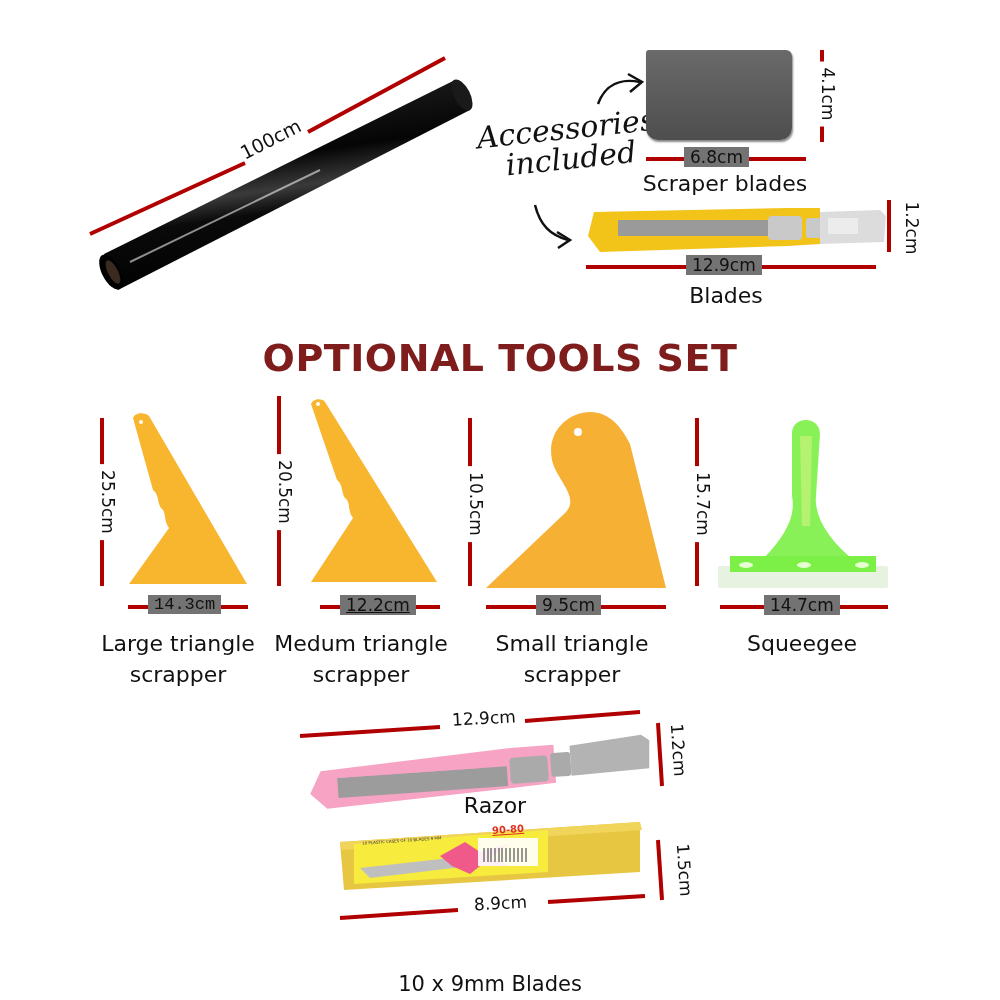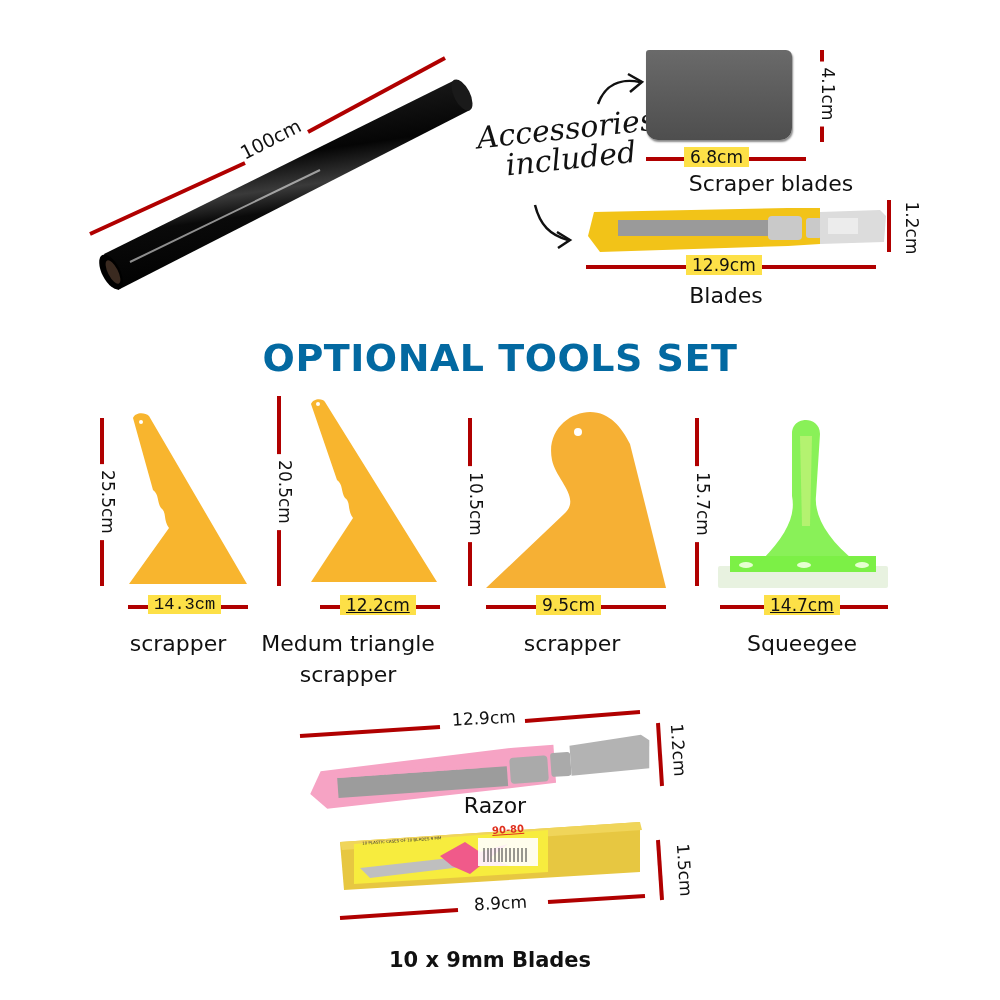--- a/index.html
+++ b/index.html
@@ -1,25 +1,25 @@
 <!DOCTYPE html>
 <html><head>
 <meta charset="utf-8">
 <style>
   html, body { margin:0; padding:0; background:#ffffff; }
   body { width:1000px; height:1000px; position:relative; overflow:hidden;
          font-family:"DejaVu Sans", "Liberation Sans", sans-serif; color:#111; }
   .abs { position:absolute; }
   .lbl { position:absolute; font-size:22px; color:#111; text-align:center; white-space:nowrap; }
-  .dim { position:absolute; font-size:17px; color:#111; white-space:nowrap; background:#fde047; padding:0 6px; }
+  .dim { position:absolute; font-size:17px; color:#111; white-space:nowrap; background:#737373; padding:0 6px; }
   .vdim { position:absolute; font-size:17px; color:#111; white-space:nowrap; background:#fff; padding:0 6px;
           transform:rotate(90deg); transform-origin:center center; }
   .rline { position:absolute; background:#b00000; }
   .title { position:absolute; left:0; width:1000px; top:336px; text-align:center;
-           font-family:"DejaVu Sans", sans-serif; font-weight:bold; font-size:38px; letter-spacing:0.5px; color:#0369a1; }
+           font-family:"DejaVu Sans", sans-serif; font-weight:bold; font-size:38px; letter-spacing:0.5px; color:#7f1d1d; }
   .script { position:absolute; font-family:"DejaVu Serif", serif; font-style:italic; font-size:30px; color:#111; line-height:30px; }
   svg { position:absolute; overflow:visible; }
 </style>
 </head>
 <body>
 
 <div>
   <svg width="1000" height="400" style="left:0;top:0;">
     <line x1="90" y1="234" x2="245" y2="163" stroke="#b00000" stroke-width="4"></line>
     <line x1="308" y1="132" x2="445" y2="58" stroke="#b00000" stroke-width="4"></line>
@@ -53,21 +53,21 @@
   <path d="M535,205 C540,225 550,235 568,240" fill="none" stroke="#111" stroke-width="2.5"></path>
   <path d="M557,232 L570,240 L558,248" fill="none" stroke="#111" stroke-width="2.5"></path>
 </svg>
 
 <div>
   <div class="abs" style="left:646px;top:50px;width:146px;height:90px;background:linear-gradient(#6a6a6a,#4e4e4e);border-radius:3px 6px 12px 12px;box-shadow:1px 2px 2px #888;"></div>
   <div class="rline" style="left:820px;top:50px;width:4px;height:92px;"></div>
   <div class="vdim" style="left:796px;top:84px;">4.1cm</div>
   <div class="rline" style="left:646px;top:157px;width:160px;height:4px;"></div>
   <div class="dim" style="left:684px;top:147px;">6.8cm</div>
-  <div class="lbl" style="left:640px;top:171px;width:170px;margin-left:46px;">Scraper blades</div>
+  <div class="lbl" style="left:640px;top:171px;width:170px;">Scraper blades</div>
 </div>
 
 <div>
   <svg width="300" height="60" style="left:588px;top:206px;">
     <polygon points="6,6 200,2 232,2 232,38 200,40 12,46 0,30" fill="#f2c318"></polygon>
     <rect x="30" y="14" width="150" height="16" fill="#9a9a9a"></rect>
     <rect x="180" y="10" width="34" height="24" rx="4" fill="#c9c9c9"></rect>
     <rect x="218" y="12" width="16" height="20" rx="3" fill="#c9c9c9"></rect>
     <polygon points="232,6 292,4 298,10 296,36 232,38" fill="#dcdcdc"></polygon>
     <rect x="240" y="12" width="30" height="16" fill="#ececec"></rect>
@@ -84,67 +84,69 @@
 <div>
   <div class="rline" style="left:100px;top:418px;width:4px;height:168px;"></div>
   <div class="vdim" style="left:70px;top:492px;">25.5cm</div>
   <svg width="140" height="180" style="left:125px;top:410px;">
     <path d="M8,8 C10,2 20,2 24,6 L122,174 L4,174 L44,118 C38,110 42,102 36,98 C32,92 34,84 28,80 Z" fill="#f8b52e"></path>
     <circle cx="16" cy="12" r="2" fill="#fff"></circle>
   </svg>
   <div class="rline" style="left:128px;top:605px;width:120px;height:4px;"></div>
   <div class="dim" style="left:148px;top:595px;font-family:Liberation Mono, monospace;">14.3cm</div>
   <div class="lbl" style="left:96px;top:628px;width:164px;line-height:31px;">
+    <div>Large triangle</div>
     <div>scrapper</div>
   </div>
 </div>
 
 <div>
   <div class="rline" style="left:277px;top:396px;width:4px;height:190px;"></div>
   <div class="vdim" style="left:247px;top:482px;">20.5cm</div>
   <svg width="140" height="190" style="left:305px;top:398px;">
     <path d="M6,6 C8,0 18,0 20,4 L132,184 L6,184 L48,120 C42,112 46,104 40,100 C36,94 38,86 32,82 Z" fill="#f8b52e"></path>
     <circle cx="13" cy="6" r="2" fill="#fff"></circle>
   </svg>
   <div class="rline" style="left:320px;top:605px;width:120px;height:4px;"></div>
   <div class="dim" style="left:340px;top:595px;text-decoration:underline;">12.2cm</div>
-  <div class="lbl" style="left:259px;top:628px;width:178px;line-height:31px;">
+  <div class="lbl" style="left:272px;top:628px;width:178px;line-height:31px;">
     <div>Medum triangle</div>
     <div>scrapper</div>
   </div>
 </div>
 
 <div>
   <div class="rline" style="left:468px;top:418px;width:4px;height:168px;"></div>
   <div class="vdim" style="left:438px;top:494px;">10.5cm</div>
   <svg width="190" height="180" style="left:484px;top:410px;">
     <path d="M2,178 L80,104 C98,88 72,70 68,50 C62,20 86,2 106,2 C126,2 138,18 146,34 L182,178 Z" fill="#f6b034"></path>
     <circle cx="94" cy="22" r="4" fill="#fff"></circle>
   </svg>
   <div class="rline" style="left:486px;top:605px;width:180px;height:4px;"></div>
   <div class="dim" style="left:536px;top:595px;text-align:right;">9.5cm</div>
   <div class="lbl" style="left:490px;top:628px;width:164px;line-height:31px;">
+    <div>Small triangle</div>
     <div>scrapper</div>
   </div>
 </div>
 
 <div>
   <div class="rline" style="left:695px;top:418px;width:4px;height:168px;"></div>
   <div class="vdim" style="left:665px;top:494px;">15.7cm</div>
   <svg width="180" height="180" style="left:716px;top:416px;">
     <rect x="2" y="150" width="170" height="22" rx="2" fill="#e8f2e0"></rect>
     <rect x="14" y="140" width="146" height="16" fill="#7cf046"></rect>
     <path d="M44,146 C70,120 80,100 76,80 L76,18 C76,6 86,4 90,4 C96,4 104,8 104,18 L100,80 C98,100 112,124 140,146 Z" fill="#7cf046" opacity="0.9"></path>
     <path d="M84,20 L96,20 L94,110 L86,110 Z" fill="#c6f27a" opacity="0.7"></path>
     <ellipse cx="30" cy="149" rx="7" ry="3" fill="#e6ffd0"></ellipse>
     <ellipse cx="88" cy="149" rx="7" ry="3" fill="#e6ffd0"></ellipse>
     <ellipse cx="146" cy="149" rx="7" ry="3" fill="#e6ffd0"></ellipse>
   </svg>
   <div class="rline" style="left:720px;top:605px;width:168px;height:4px;"></div>
-  <div class="dim" style="left:764px;top:595px;text-decoration:underline;">14.7cm</div>
+  <div class="dim" style="left:764px;top:595px;">14.7cm</div>
   <div class="lbl" style="left:720px;top:628px;width:164px;line-height:31px;">
     <div>Squeegee</div>
   </div>
 </div>
 
 <div>
   <svg width="1000" height="1000" style="left:0;top:0;">
     <line x1="300" y1="736" x2="440" y2="727" stroke="#b00000" stroke-width="4"></line>
     <line x1="525" y1="721" x2="640" y2="712" stroke="#b00000" stroke-width="4"></line>
     <line x1="658" y1="723" x2="662" y2="786" stroke="#b00000" stroke-width="4"></line>
@@ -189,14 +191,14 @@
   </svg>
   <div class="abs" style="left:362px;top:838px;font-size:4px;color:#333;transform:rotate(-4deg);white-space:nowrap;">10 PLASTIC CASES OF 10 BLADES 9 MM</div>
   <div class="abs" style="left:492px;top:824px;font-size:10px;font-weight:bold;color:#e0301e;transform:rotate(-4deg);text-decoration:underline;">90-80</div>
   <svg width="1000" height="1000" style="left:0;top:0;">
     <line x1="340" y1="918" x2="458" y2="910" stroke="#b00000" stroke-width="4"></line>
     <line x1="548" y1="902" x2="645" y2="896" stroke="#b00000" stroke-width="4"></line>
     <line x1="658" y1="840" x2="662" y2="900" stroke="#b00000" stroke-width="4"></line>
   </svg>
   <div class="dim" style="left:468px;top:893px;transform:rotate(-3deg);background:transparent;">8.9cm</div>
   <div class="vdim" style="left:652px;top:860px;background:transparent;transform:rotate(86deg);">1.5cm</div>
-  <div class="lbl" style="left:380px;top:948px;width:220px;font-size:21px;font-weight:bold;">10 x 9mm Blades</div>
+  <div class="lbl" style="left:380px;top:972px;width:220px;font-size:21px;">10 x 9mm Blades</div>
 </div>
 
 </body></html>

